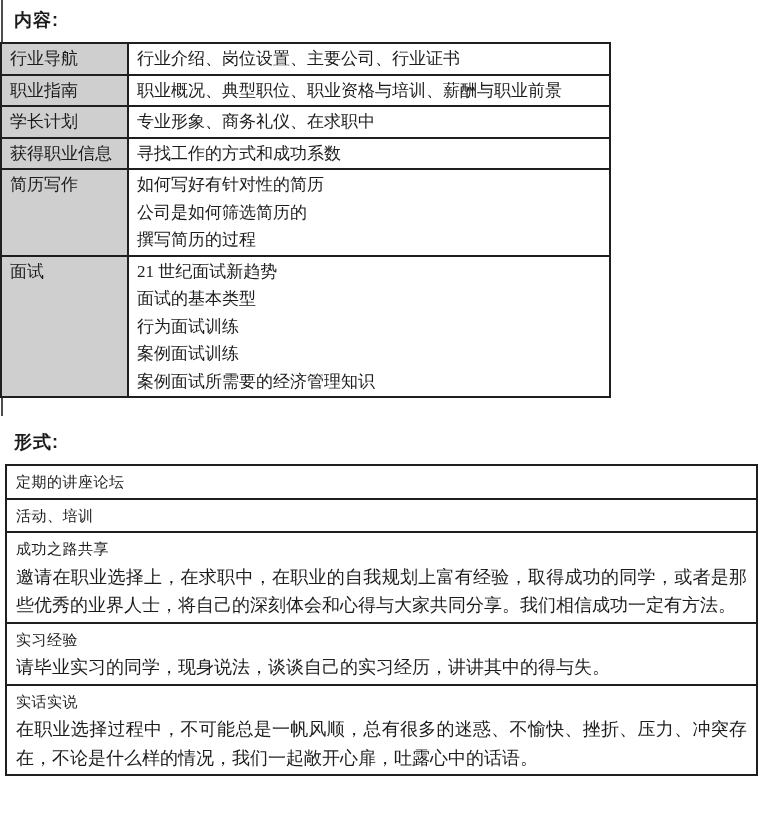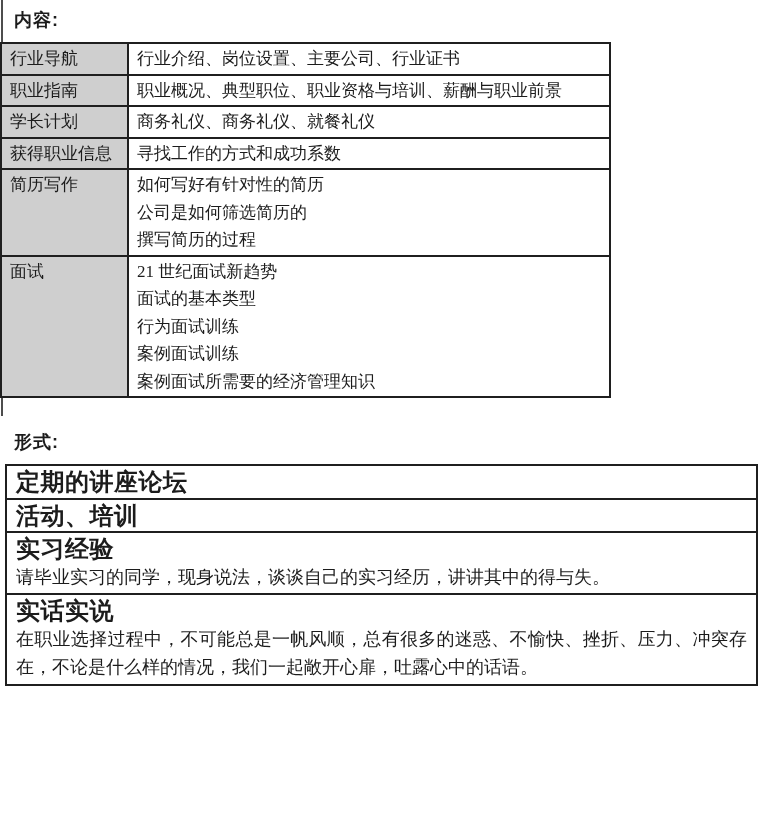--- a/index.html
+++ b/index.html
@@ -56,22 +56,22 @@
     position:absolute; left:5px; top:464px; width:753px;
     border: 2px solid var(--border);
   }
   .format-table td{
     border: 2px solid var(--border);
     vertical-align: top;
     padding: 2px 9px;
   }
   .row-title{
     font-family: "Liberation Sans", "DejaVu Sans", sans-serif;
-    font-weight: bold;
-    font-size: 24px;
+    font-weight: normal;
+    font-size: 15px;
     line-height: 27.5px;
     letter-spacing: 0.5px;
   }
   .row-body{
     font-size: 18px;
     line-height: 28.5px;
     text-align: justify;
   }
   .row-body:empty{ display:none; }
 </style>
@@ -94,21 +94,21 @@
       </tr>
       <tr>
         <td class="label-cell">职业指南</td>
         <td class="value-cell">
           <div>职业概况、典型职位、职业资格与培训、薪酬与职业前景</div>
         </td>
       </tr>
       <tr>
         <td class="label-cell">学长计划</td>
         <td class="value-cell">
-          <div>商务礼仪、商务礼仪、就餐礼仪</div>
+          <div>专业形象、商务礼仪、在求职中</div>
         </td>
       </tr>
       <tr>
         <td class="label-cell">获得职业信息</td>
         <td class="value-cell">
           <div>寻找工作的方式和成功系数</div>
         </td>
       </tr>
       <tr>
         <td class="label-cell">简历写作</td>
@@ -142,20 +142,26 @@
         </td>
       </tr>
       <tr>
         <td>
           <div class="row-title">活动、培训</div>
 
         </td>
       </tr>
       <tr>
         <td>
+          <div class="row-title">成功之路共享</div>
+          <div class="row-body">邀请在职业选择上，在求职中，在职业的自我规划上富有经验，取得成功的同学，或者是那些优秀的业界人士，将自己的深刻体会和心得与大家共同分享。我们相信成功一定有方法。</div>
+        </td>
+      </tr>
+      <tr>
+        <td>
           <div class="row-title">实习经验</div>
           <div class="row-body">请毕业实习的同学，现身说法，谈谈自己的实习经历，讲讲其中的得与失。</div>
         </td>
       </tr>
       <tr>
         <td>
           <div class="row-title">实话实说</div>
           <div class="row-body">在职业选择过程中，不可能总是一帆风顺，总有很多的迷惑、不愉快、挫折、压力、冲突存在，不论是什么样的情况，我们一起敞开心扉，吐露心中的话语。</div>
         </td>
       </tr>

